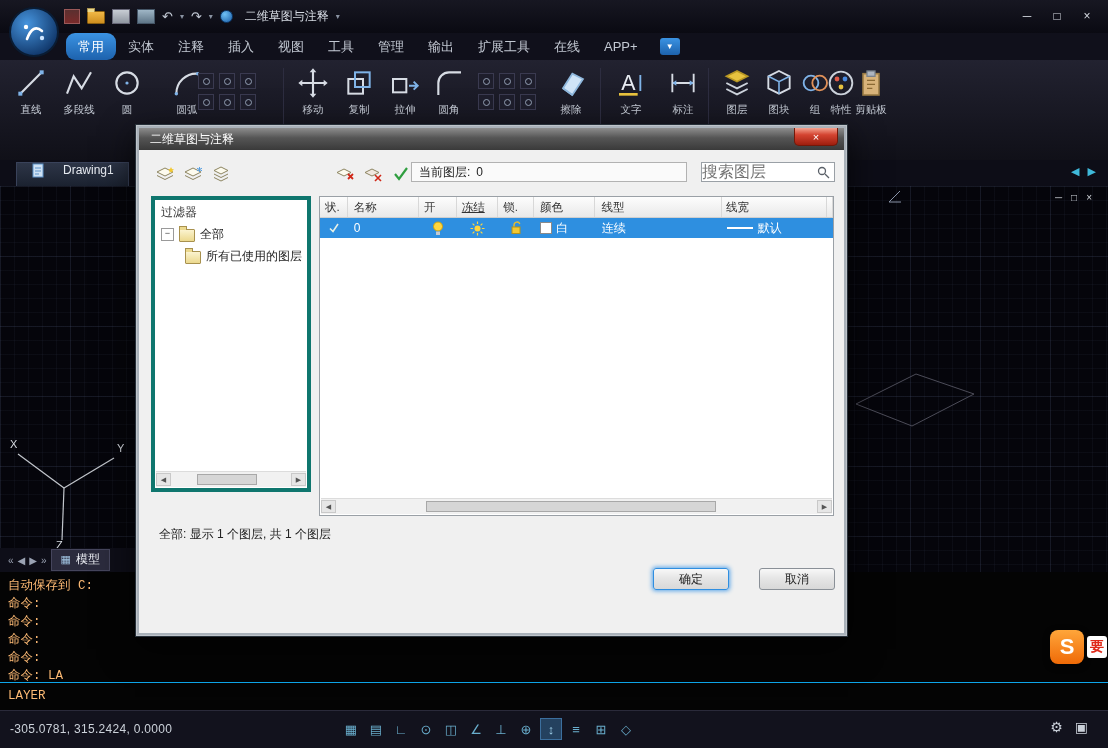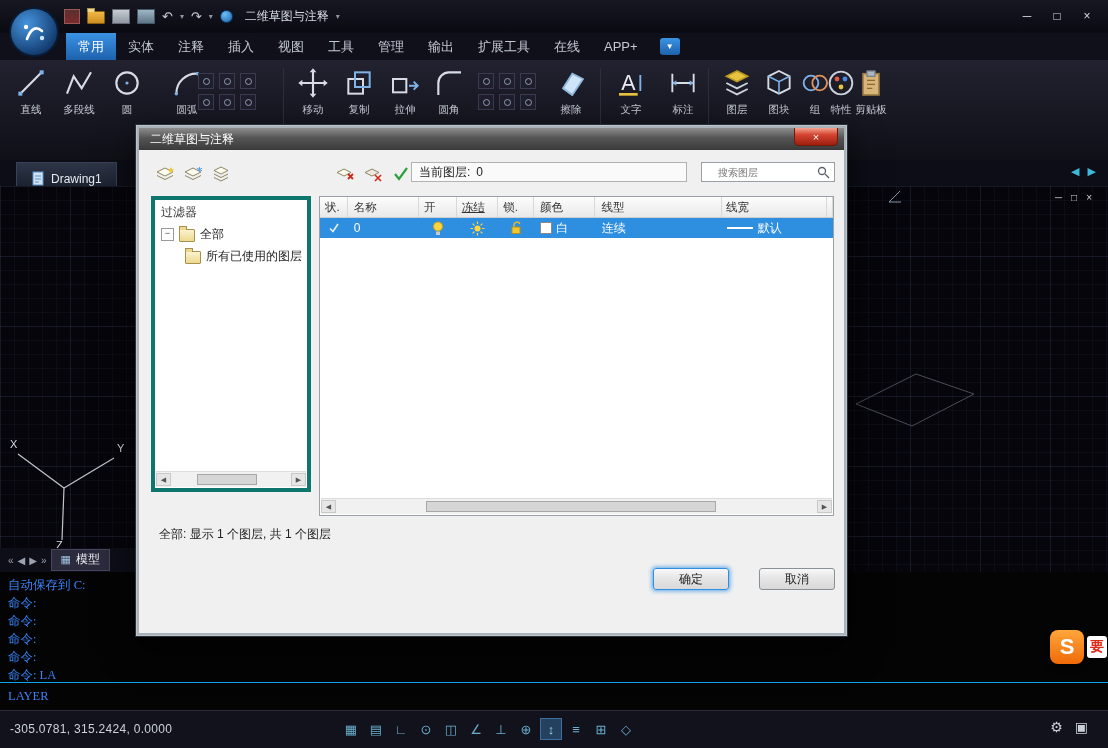--- a/index.html
+++ b/index.html
@@ -26,21 +26,21 @@
   .winctl{position:absolute;right:8px;top:6px;display:flex;gap:4px;}
   .winbtn{width:26px;height:19px;display:flex;align-items:center;justify-content:center;
           color:#d6dae2;font-size:12px;}
 
   
   .tabbar{position:absolute;left:0;top:33px;width:100%;height:27px;background:#10101b;
           display:flex;align-items:stretch;padding-left:66px;box-sizing:border-box;}
   .logo{position:absolute;left:9px;top:7px;width:46px;height:46px;border-radius:50%;z-index:6;
         background:radial-gradient(circle at 35% 32%,#4694dd,#123a6e 75%);
         border:2px solid #0a1c33;display:flex;align-items:center;justify-content:center;}
-  .rtab{display:flex;align-items:center;padding:0 12px;font-size:13px;color:#c2c8d2;}
+  .rtab{display:flex;align-items:center;padding:0 12px;font-size:13px;color:#c2c8d2;border-radius:9px;}
   .rtab.active{background:linear-gradient(#3b93e3,#1d62ad);color:#fff;}
   .ribbon-caret{margin-left:10px;align-self:center;width:20px;height:17px;border-radius:3px;
         background:linear-gradient(#3b93e3,#1d62ad);color:#fff;font-size:8px;
         display:flex;align-items:center;justify-content:center;}
 
   
   .ribbon{position:absolute;left:0;top:60px;width:100%;height:100px;
           background:linear-gradient(#222230,#15151f 70%,#101018);border-bottom:1px solid #262636;}
   .tool{position:absolute;top:5px;width:46px;text-align:center;}
   .tool svg{display:block;margin:2px auto 0;}
@@ -48,21 +48,21 @@
   .vsep{position:absolute;top:8px;height:78px;width:1px;background:#2d2d40;}
   .mgrid{position:absolute;top:13px;display:grid;grid-template-columns:repeat(3,16px);
          grid-auto-rows:16px;gap:5px;}
   .mcell{border:1px solid #3a3a50;background:#1e1e2c;position:relative;}
   .mcell::after{content:"";position:absolute;left:4px;top:4px;width:5px;height:5px;
          border:1px solid #93a0b4;border-radius:50%;}
 
   
   .doctabs{position:absolute;left:0;top:160px;width:100%;height:26px;background:#0d0d17;
            border-bottom:1px solid #20202f;display:flex;align-items:flex-end;}
-  .doctab{margin-left:16px;height:23px;display:flex;align-items:flex-end;gap:6px;padding:0 14px;
+  .doctab{margin-left:16px;height:23px;display:flex;align-items:flex-start;gap:18px;padding:0 14px;
           background:linear-gradient(#2d3547,#1b2230);border:1px solid #39425a;border-bottom:none;
           color:#e6eaf0;font-size:12px;}
   .docarrows{position:absolute;right:12px;top:5px;display:flex;gap:8px;color:#3fb9da;font-size:11px;}
 
   
   .canvas{position:absolute;left:0;top:186px;width:100%;height:386px;background-color:#05050b;
     background-image:
       linear-gradient(rgba(95,110,150,.13) 1px,transparent 1px),
       linear-gradient(90deg,rgba(95,110,150,.13) 1px,transparent 1px),
       linear-gradient(rgba(95,110,150,.07) 1px,transparent 1px),
@@ -71,21 +71,21 @@
   .canvaswin{position:absolute;right:16px;top:6px;display:flex;gap:9px;color:#d0d4da;font-size:10px;}
   .modeltabs{position:absolute;left:0;top:362px;width:170px;height:24px;background:#0e0e18;
              display:flex;align-items:center;gap:4px;padding-left:8px;box-sizing:border-box;}
   .navg{color:#9aa2b2;font-size:10px;}
   .modeltab{background:#2b2b3d;border:1px solid #45455c;color:#e8eaf0;font-size:12px;
             padding:1px 9px 2px;display:flex;gap:5px;align-items:center;}
   .modelgrid{color:#9fc2df;font-size:11px;}
 
   
   .cmd{position:absolute;left:0;top:572px;width:100%;height:138px;background:#040404;
-       color:#3b82f6;font-family:Liberation Serif, serif;font-size:12.5px;}
+       color:#fdba74;font-family:Liberation Mono, monospace;font-size:12.5px;}
   .cmdline{position:absolute;left:8px;white-space:pre;}
   .cmdinput{position:absolute;left:0;right:0;top:110px;height:28px;border-top:1px solid #0ea5e9;}
   .cmdinput span{position:absolute;left:8px;top:6px;}
 
   
   .statusbar{position:absolute;left:0;top:710px;width:100%;height:38px;background:#12121d;
              border-top:1px solid #2a2a3a;}
   .coords{position:absolute;left:10px;top:11px;font-size:12px;color:#ccd2da;letter-spacing:.3px;}
   .stoggles{position:absolute;left:340px;top:7px;display:flex;gap:3px;}
   .sicon{width:22px;height:22px;display:flex;align-items:center;justify-content:center;
@@ -112,21 +112,21 @@
             background:linear-gradient(#f4a390,#d44431 40%,#9e1e0e);border:1px solid #741808;
             border-top:none;border-radius:0 0 5px 5px;display:flex;align-items:center;justify-content:center;}
   .dlgclient{position:absolute;left:3px;top:25px;right:3px;bottom:3px;background:#f0f0f0;}
   .tbtn{position:absolute;top:12px;width:26px;height:22px;display:flex;align-items:center;
         justify-content:center;border:1px solid transparent;}
   .curlayer{position:absolute;left:272px;top:12px;width:276px;height:20px;border:1px solid #b2b2b2;
             background:#fafafa;display:flex;align-items:center;padding:0 7px;font-size:12px;
             color:#222;gap:6px;box-sizing:border-box;}
   .search{position:absolute;left:562px;top:12px;width:134px;height:20px;border:1px solid #9aa0a6;
           background:#fff;display:flex;align-items:center;box-sizing:border-box;}
-  .search input{flex:1;min-width:0;border:none;outline:none;font-size:10px;padding:0 16px;
+  .search input{flex:1;min-width:0;border:none;outline:none;font-size:16px;padding:0 0;
           color:#333;background:transparent;font-family:inherit;}
   .filterbox{position:absolute;left:12px;top:46px;width:160px;height:296px;border:4px solid #0f766e;
              background:#fff;box-sizing:border-box;}
   .fhdr{position:absolute;left:6px;top:4px;font-size:12px;color:#333;}
   .trow1{position:absolute;left:6px;top:26px;display:flex;align-items:center;gap:5px;font-size:12px;color:#222;}
   .trow2{position:absolute;left:30px;top:48px;display:flex;align-items:center;gap:5px;font-size:12px;color:#222;}
   .expander{width:11px;height:11px;border:1px solid #9a9a9a;background:#fff;font-size:9px;
             line-height:9px;text-align:center;color:#444;}
   .folder{width:14px;height:11px;background:linear-gradient(#fbf3cf,#ecd98e);
           border:1px solid #a8914e;border-radius:1px;position:relative;margin-top:2px;}

